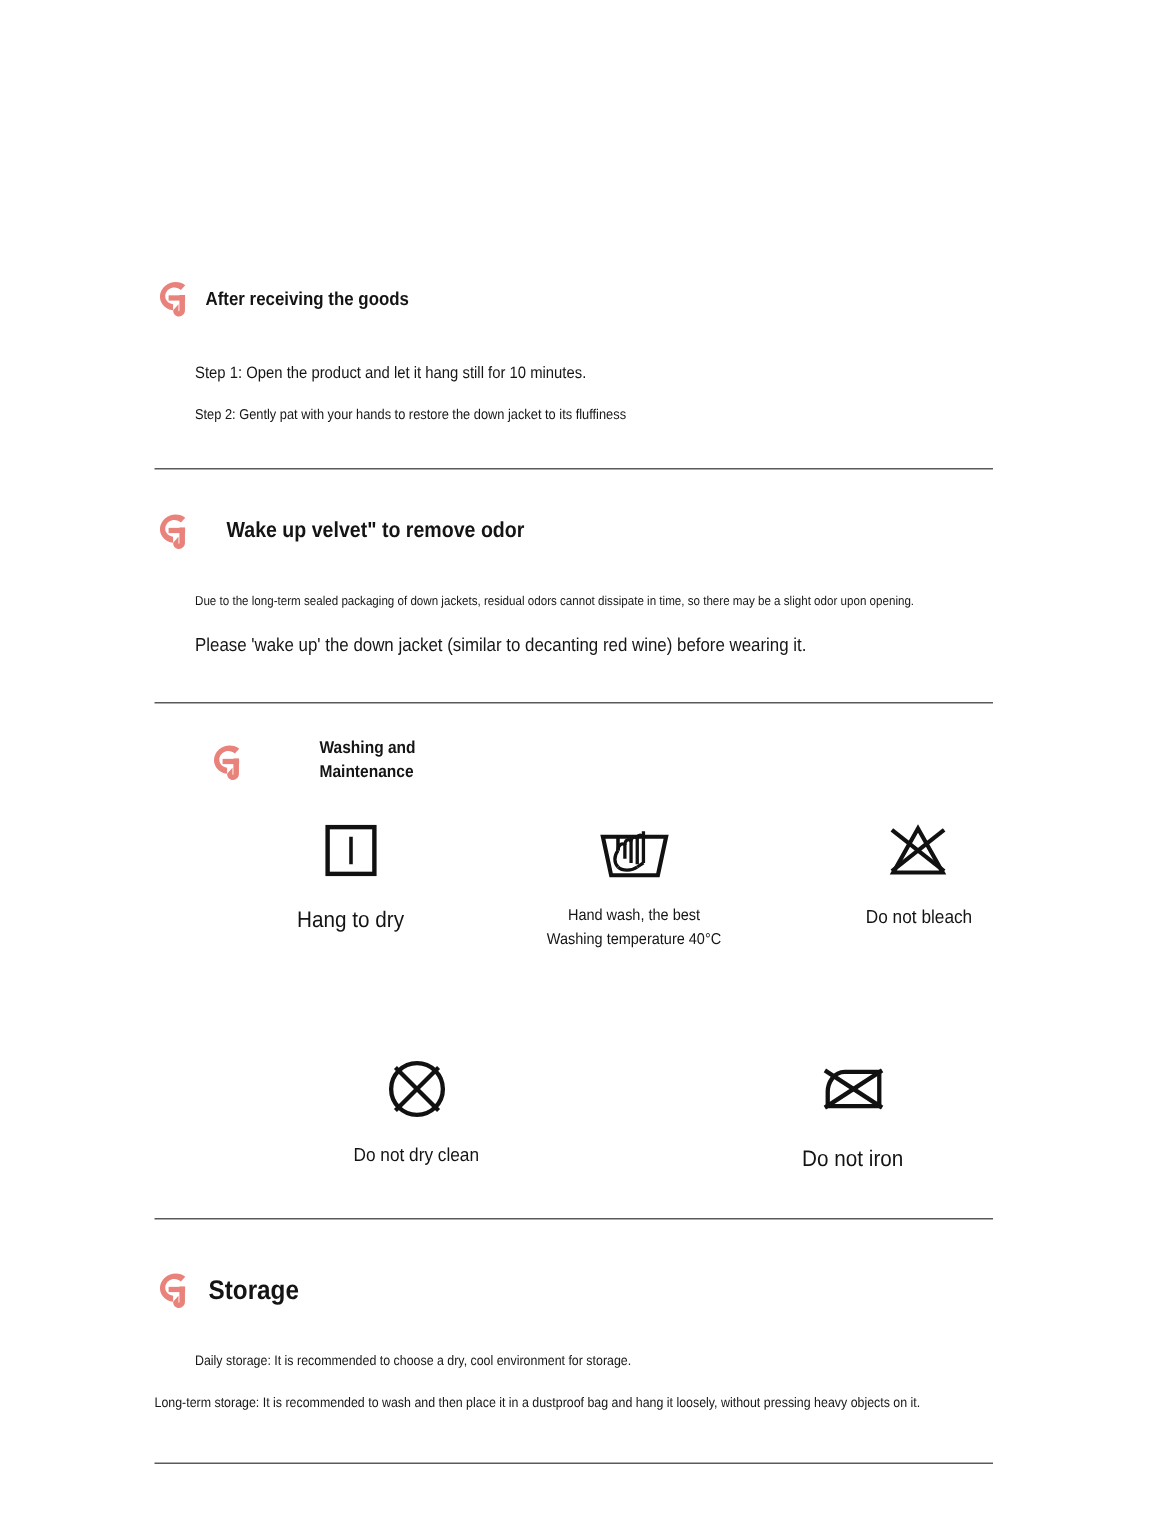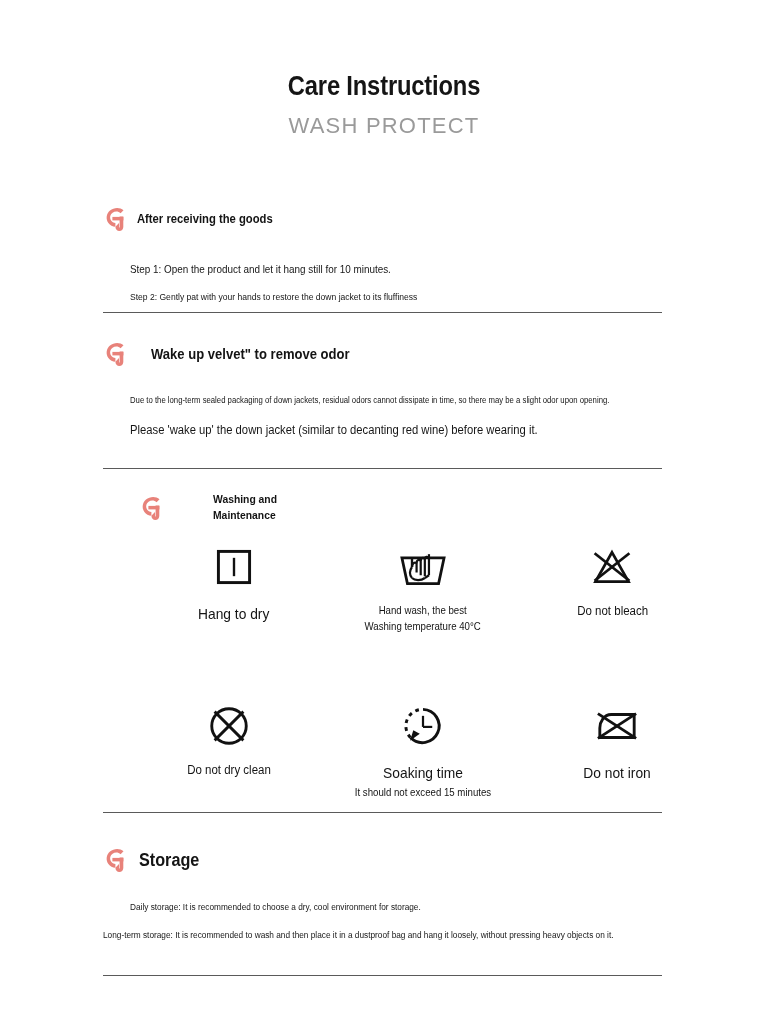--- a/index.html
+++ b/index.html
@@ -79,21 +79,21 @@
   }
 
   .body-line {
     color: #161616;
     transform: scaleX(0.9);
     transform-origin: left center;
     white-space: nowrap;
   }
 
   
-  #section-receiving { top: 185px; margin-top: 20px; }
+  #section-receiving { top: 185px; }
   #section-receiving .sec-title { font-size: 12.5px; margin-left: 8px; }
   #section-receiving .step-1 { position: absolute; left: 130px; top: 58px; font-size: 11px; }
   #section-receiving .step-2 { position: absolute; left: 130px; top: 86px; font-size: 9.5px; }
 
   
   #section-odor { top: 340px; }
   #section-odor .sec-title { font-size: 14.5px; margin-left: 22px; }
   #section-odor .odor-note { position: absolute; left: 130px; top: 55px; font-size: 8.6px; }
   #section-odor .odor-wake { position: absolute; left: 130px; top: 83px; font-size: 12.5px; }
 
@@ -150,24 +150,20 @@
   #section-storage .st-daily { position: absolute; left: 130px; top: 56px; font-size: 9.2px; }
   #section-storage .st-long { position: absolute; left: 103px; top: 84px; font-size: 9.2px; }
 
   svg { display: block; overflow: visible; }
 </style>
 </head>
 <body>
 
 <div class="page">
 
-  <div class="header">
-    <div class="doc-title">Care Instructions</div>
-    <div class="doc-subtitle">WASH PROTECT</div>
-  </div>
 
   <div class="section" id="section-receiving">
     <div class="sec-head">
       <span class="logo-mark">
         <svg viewBox="0 0 26 28" width="26" height="28" aria-hidden="true">
           <path d="M20.5 5.2 C16.8 2.2 10.8 2.4 7.0 5.6 C3.2 8.8 2.6 14.2 5.4 18.0 C7.0 20.2 9.6 21.6 12.4 21.8 L12.4 17.9 C10.6 17.7 9.0 16.8 8.1 15.4 C6.4 12.9 7.1 9.6 9.6 7.8 C12.0 6.0 15.5 6.3 17.6 8.3 Z" fill="#e8827a"></path>
           <path d="M12.4 21.8 C12.4 24.3 14.1 26.0 16.3 26.0 C18.6 26.0 20.3 24.2 20.3 21.9 L20.3 11.6 L16.6 11.6 L16.6 21.9 C16.6 22.4 16.5 22.6 16.3 22.6 C16.1 22.6 16.0 22.4 16.0 21.9 L16.0 17.9 Z" fill="#e8827a"></path>
           <rect x="9.4" y="11.9" width="11.0" height="3.5" fill="#e8827a"></rect>
         </svg>
       </span>
@@ -268,35 +264,20 @@
               <circle cx="24" cy="24" r="18" fill="none" stroke="#111" stroke-width="3"></circle>
               <line x1="9" y1="9" x2="39" y2="39" stroke="#111" stroke-width="3"></line>
               <line x1="39" y1="9" x2="9" y2="39" stroke="#111" stroke-width="3"></line>
             </svg>
           </div>
           <div class="sym-label sz-md">
             <span class="l1">Do not dry clean</span>
           </div>
         </div>
 
-        <div class="sym-cell">
-          <div class="sym-glyph">
-            <svg viewBox="0 0 52 48" width="48" height="46" aria-hidden="true">
-              <path d="M26 6 A18 18 0 1 1 12.5 36.5" fill="none" stroke="#111" stroke-width="3.2"></path>
-              <path d="M12.5 36.5 A18 18 0 0 1 26 6" fill="none" stroke="#111" stroke-width="3.2" stroke-dasharray="4 4.5" stroke-linecap="butt"></path>
-              <path d="M22.5 32.5 L12 40 L15.5 28.5 Z" fill="#111"></path>
-              <line x1="26" y1="13" x2="26" y2="25" stroke="#111" stroke-width="2.4"></line>
-              <line x1="26" y1="25" x2="36" y2="25" stroke="#111" stroke-width="2.4"></line>
-            </svg>
-          </div>
-          <div class="sym-label sz-md2">
-            <span class="l1">Soaking time</span>
-            <span class="l2">It should not exceed 15 minutes</span>
-          </div>
-        </div>
 
         <div class="sym-cell">
           <div class="sym-glyph">
             <svg viewBox="0 0 52 44" width="50" height="42" aria-hidden="true">
               <path d="M8 34 L44 34 L44 10 L20 10 C12 10 8 18 8 24 Z" fill="none" stroke="#111" stroke-width="3"></path>
               <line x1="6" y1="9" x2="46" y2="35" stroke="#111" stroke-width="3"></line>
               <line x1="46" y1="9" x2="6" y2="35" stroke="#111" stroke-width="3"></line>
             </svg>
           </div>
           <div class="sym-label sz-lg">

